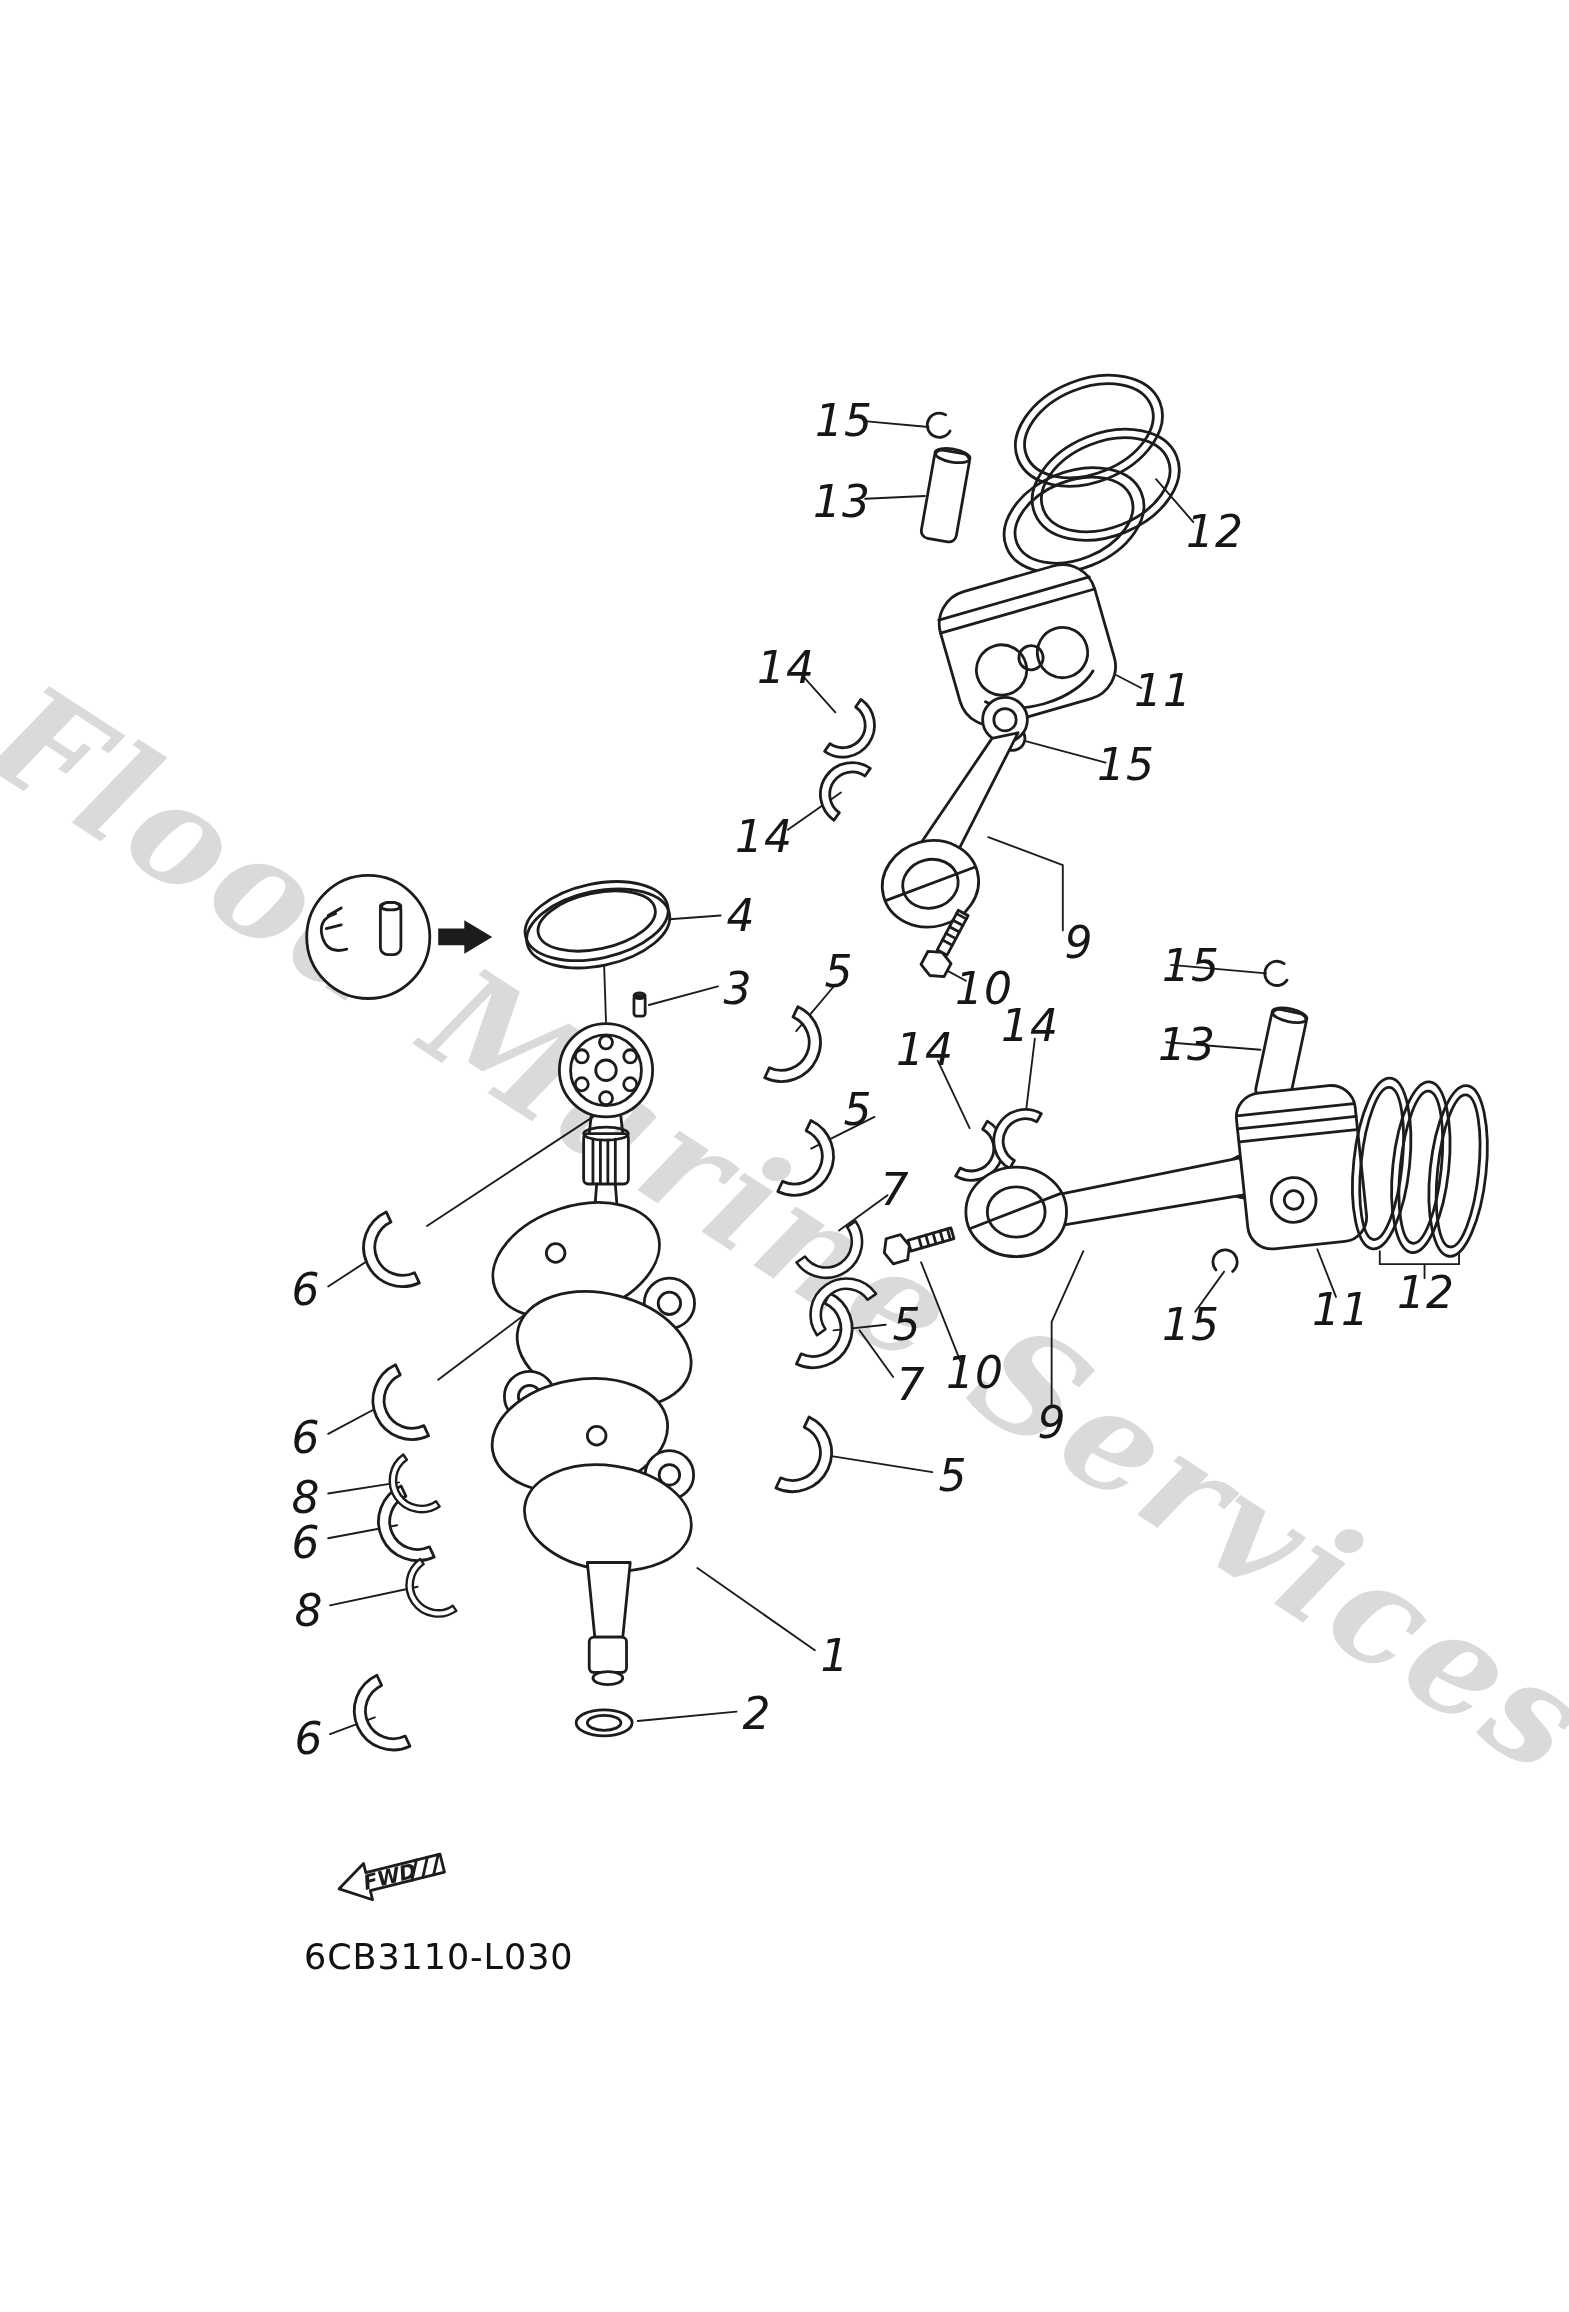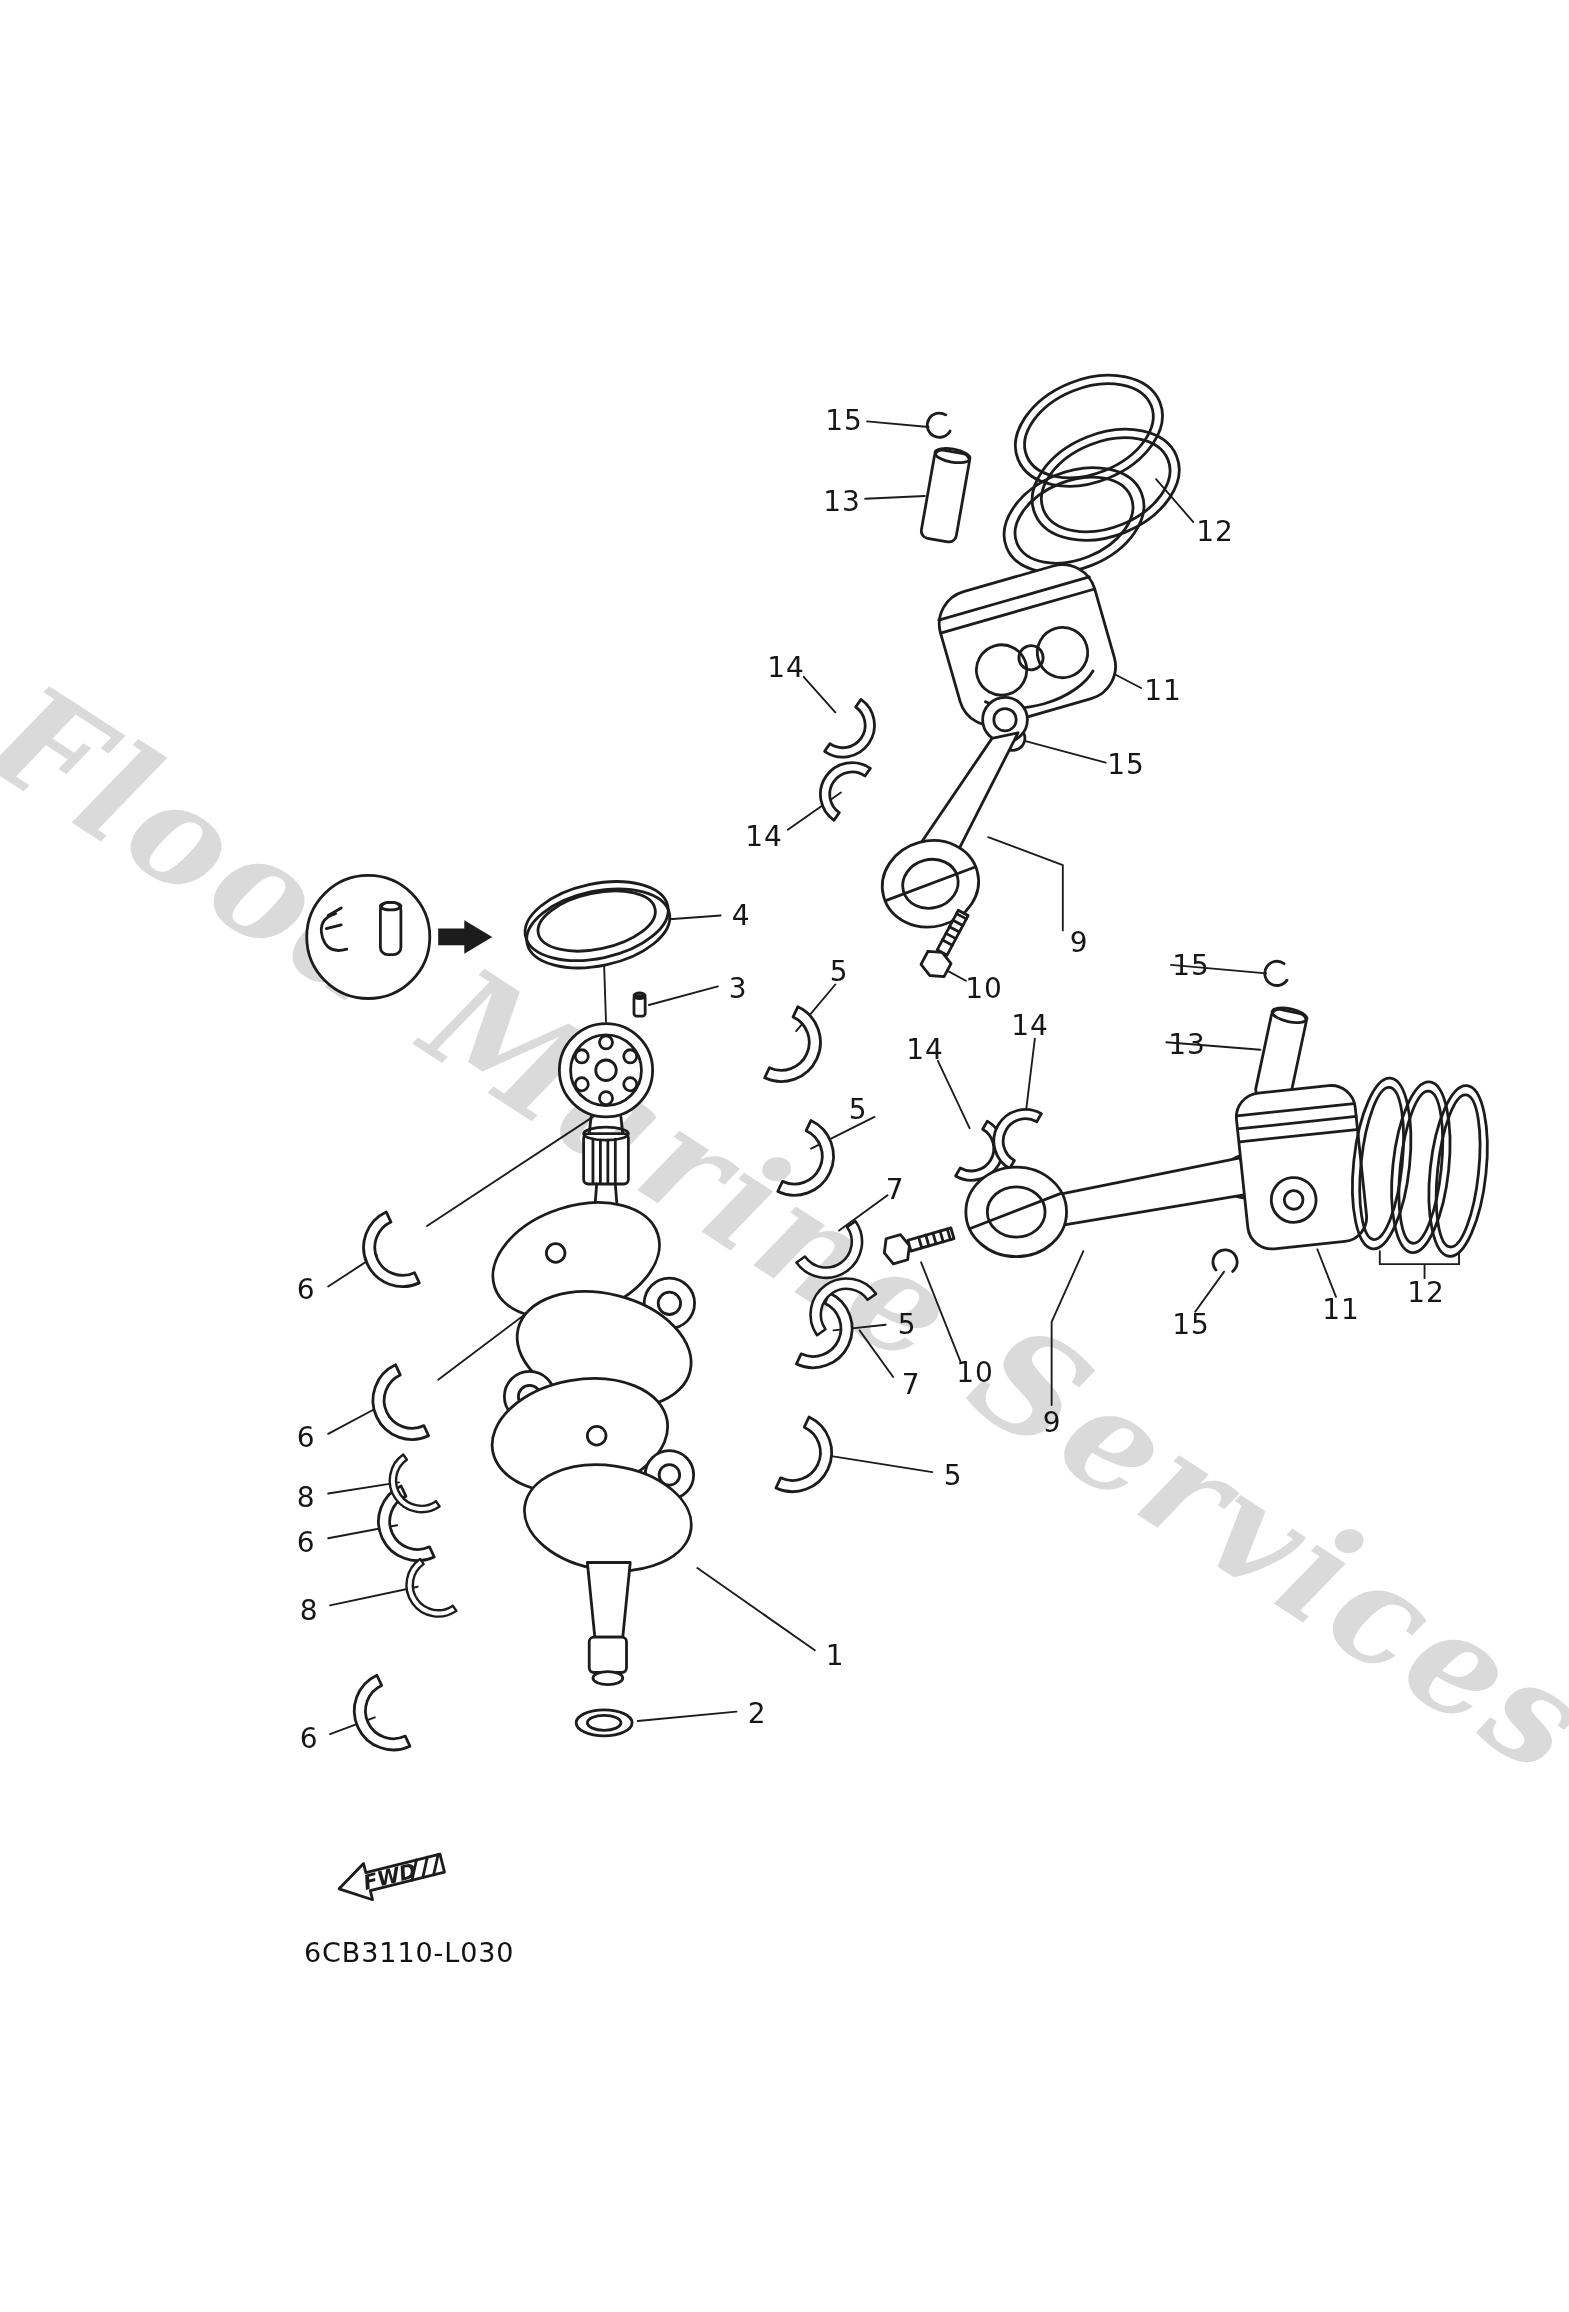--- a/index.html
+++ b/index.html
@@ -17,25 +17,25 @@
     color:#bdbdbd; opacity:0.55; white-space:nowrap;
     user-select:none;
   }
   svg.diagram { position:absolute; left:0; top:0; }
   .ln { fill:none; stroke:#1c1c1c; stroke-width:3; stroke-linecap:round; stroke-linejoin:round; }
   .fw { fill:#ffffff; stroke:#1c1c1c; stroke-width:3; stroke-linecap:round; stroke-linejoin:round; }
   .ld { fill:none; stroke:#1c1c1c; stroke-width:2; stroke-linecap:round; stroke-linejoin:round; }
   .callout-layer { position:absolute; left:0; top:0; width:100%; height:100%; pointer-events:none; }
   .callout {
     position:absolute; transform:translate(-50%,-50%);
-    font-size:28px; color:#161616; letter-spacing:0.9px;
+    font-size:44px; color:#161616; letter-spacing:0.9px;font-style:italic;
   }
   .part-code {
     position:absolute; left:304px; top:1937px;
-    font-size:27px; color:#111111; letter-spacing:0.9px;
+    font-size:35px; color:#111111; letter-spacing:0.9px;
   }
 </style>
 </head>
 <body>
 
 <div class="page">
 
   <div class="watermark">Flood Marine Services</div>
 
   <svg class="diagram" width="1570" height="2313" viewBox="0 0 1684 2481">

